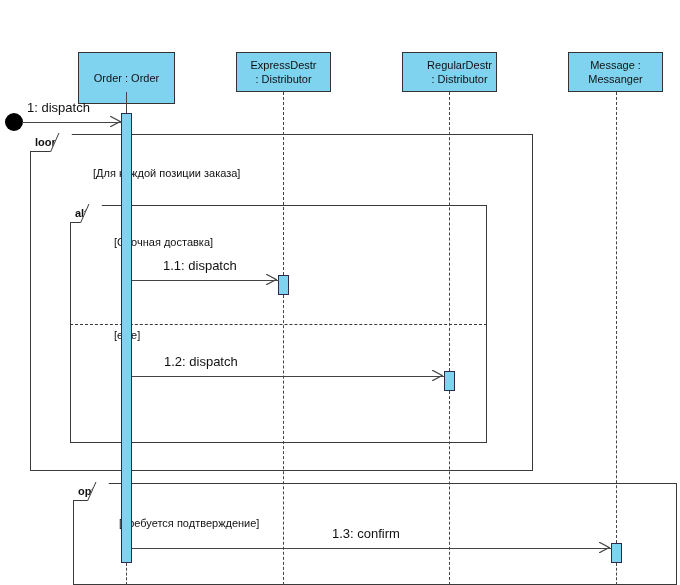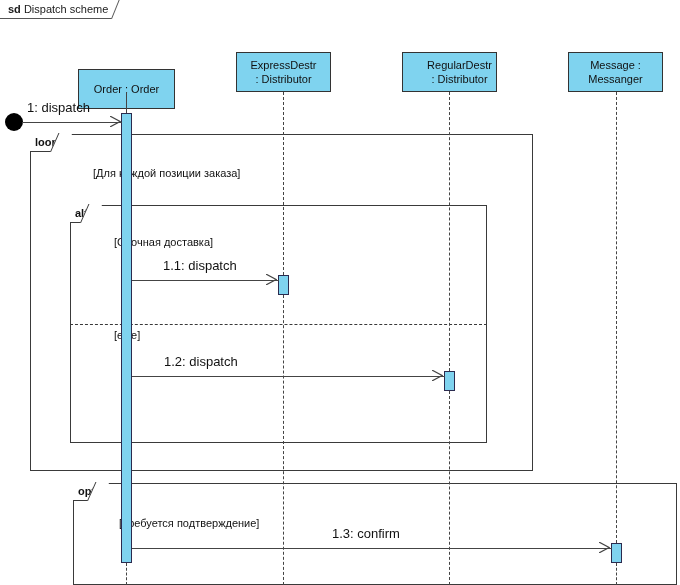--- a/index.html
+++ b/index.html
@@ -154,24 +154,20 @@
     position: absolute;
     height: 0;
     border-top: 1px dashed #3a3a3a;
   }
 </style>
 </head>
 <body>
 
 <div id="canvas">
 
-  <div class="frame-title">
-    <span class="kw">sd</span>
-    <span>Dispatch scheme</span>
-  </div>
 
   <div class="fragment" style="left:30px; top:134px; width:503px; height:337px;"></div>
   <div class="fragment-label" style="left:30px; top:134px;">
     <span>loop</span>
   </div>
   <div class="guard" style="left:93px; top:167px;">[Для каждой позиции заказа]</div>
 
   <div class="fragment" style="left:70px; top:205px; width:417px; height:238px;"></div>
   <div class="fragment-label" style="left:70px; top:205px;">
     <span>alt</span>
@@ -179,21 +175,21 @@
   <div class="guard" style="left:114px; top:236px;">[Срочная доставка]</div>
   <div class="divider" style="left:70px; top:324px; width:417px;"></div>
   <div class="guard" style="left:114px; top:329px;">[else]</div>
 
   <div class="fragment" style="left:73px; top:483px; width:604px; height:102px;"></div>
   <div class="fragment-label" style="left:73px; top:483px;">
     <span>opt</span>
   </div>
   <div class="guard" style="left:119px; top:517px;">[Требуется подтверждение]</div>
 
-  <div class="lifeline-head" style="left:78px; top:69px; width:97px; height:40px;">
+  <div class="lifeline-head" style="left:78px; top:52px; width:97px; height:52px;">
     <span>Order : Order</span>
   </div>
   <div class="lifeline solid-top" style="left:126px; top:92px; height:21px;"></div>
   <div class="lifeline" style="left:126px; top:563px; height:22px;"></div>
   <div class="activation" style="left:121px; top:113px; width:11px; height:450px;"></div>
 
   <div class="lifeline-head" style="left:236px; top:52px; width:95px; height:40px;">
     <span>ExpressDestr</span>
     <span>: Distributor</span>
   </div>

